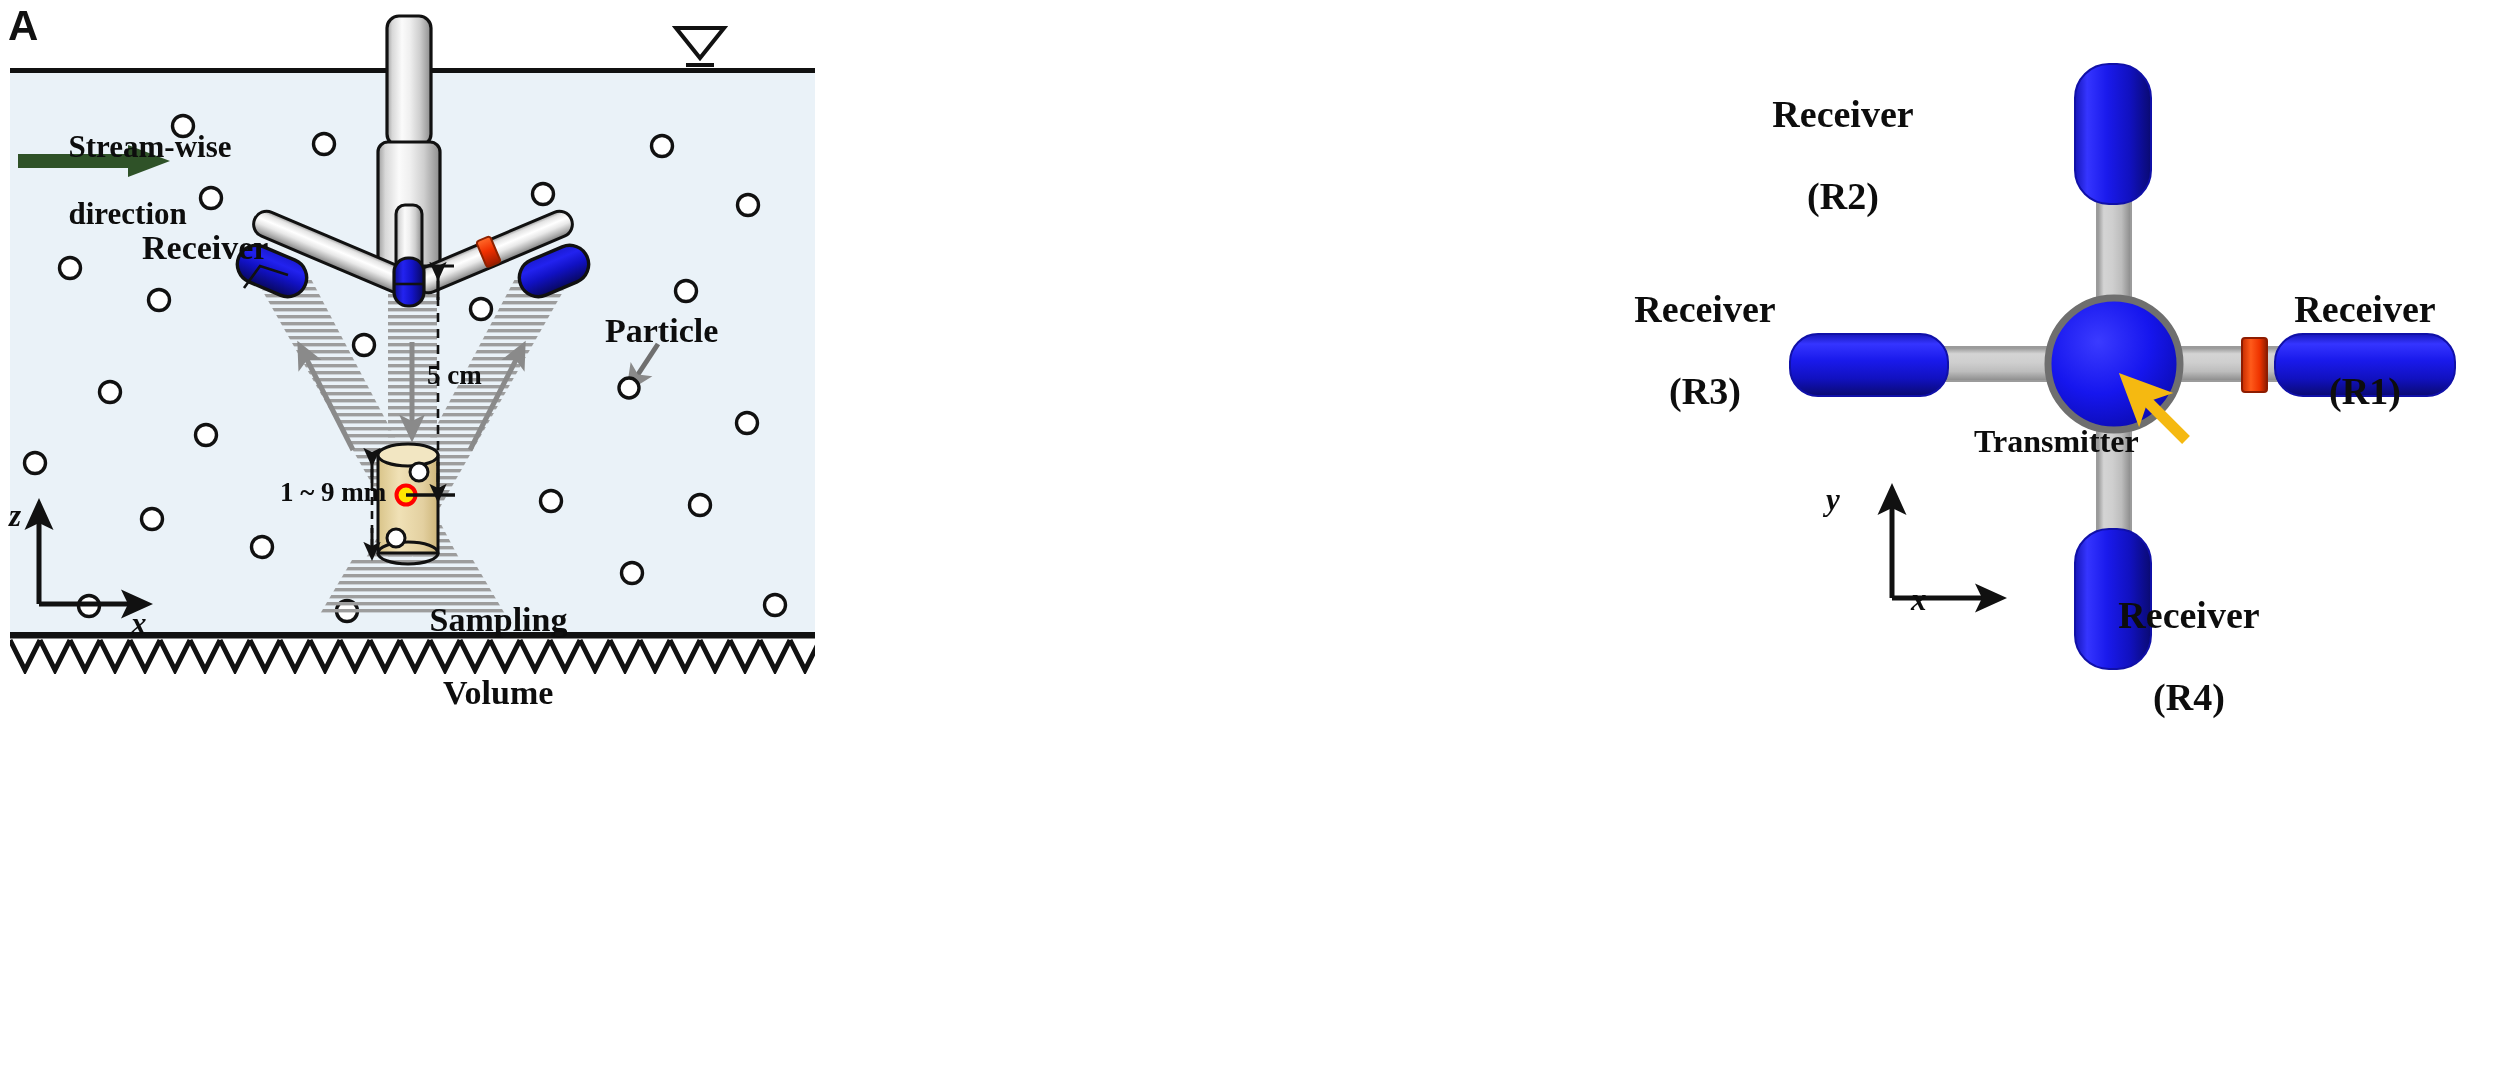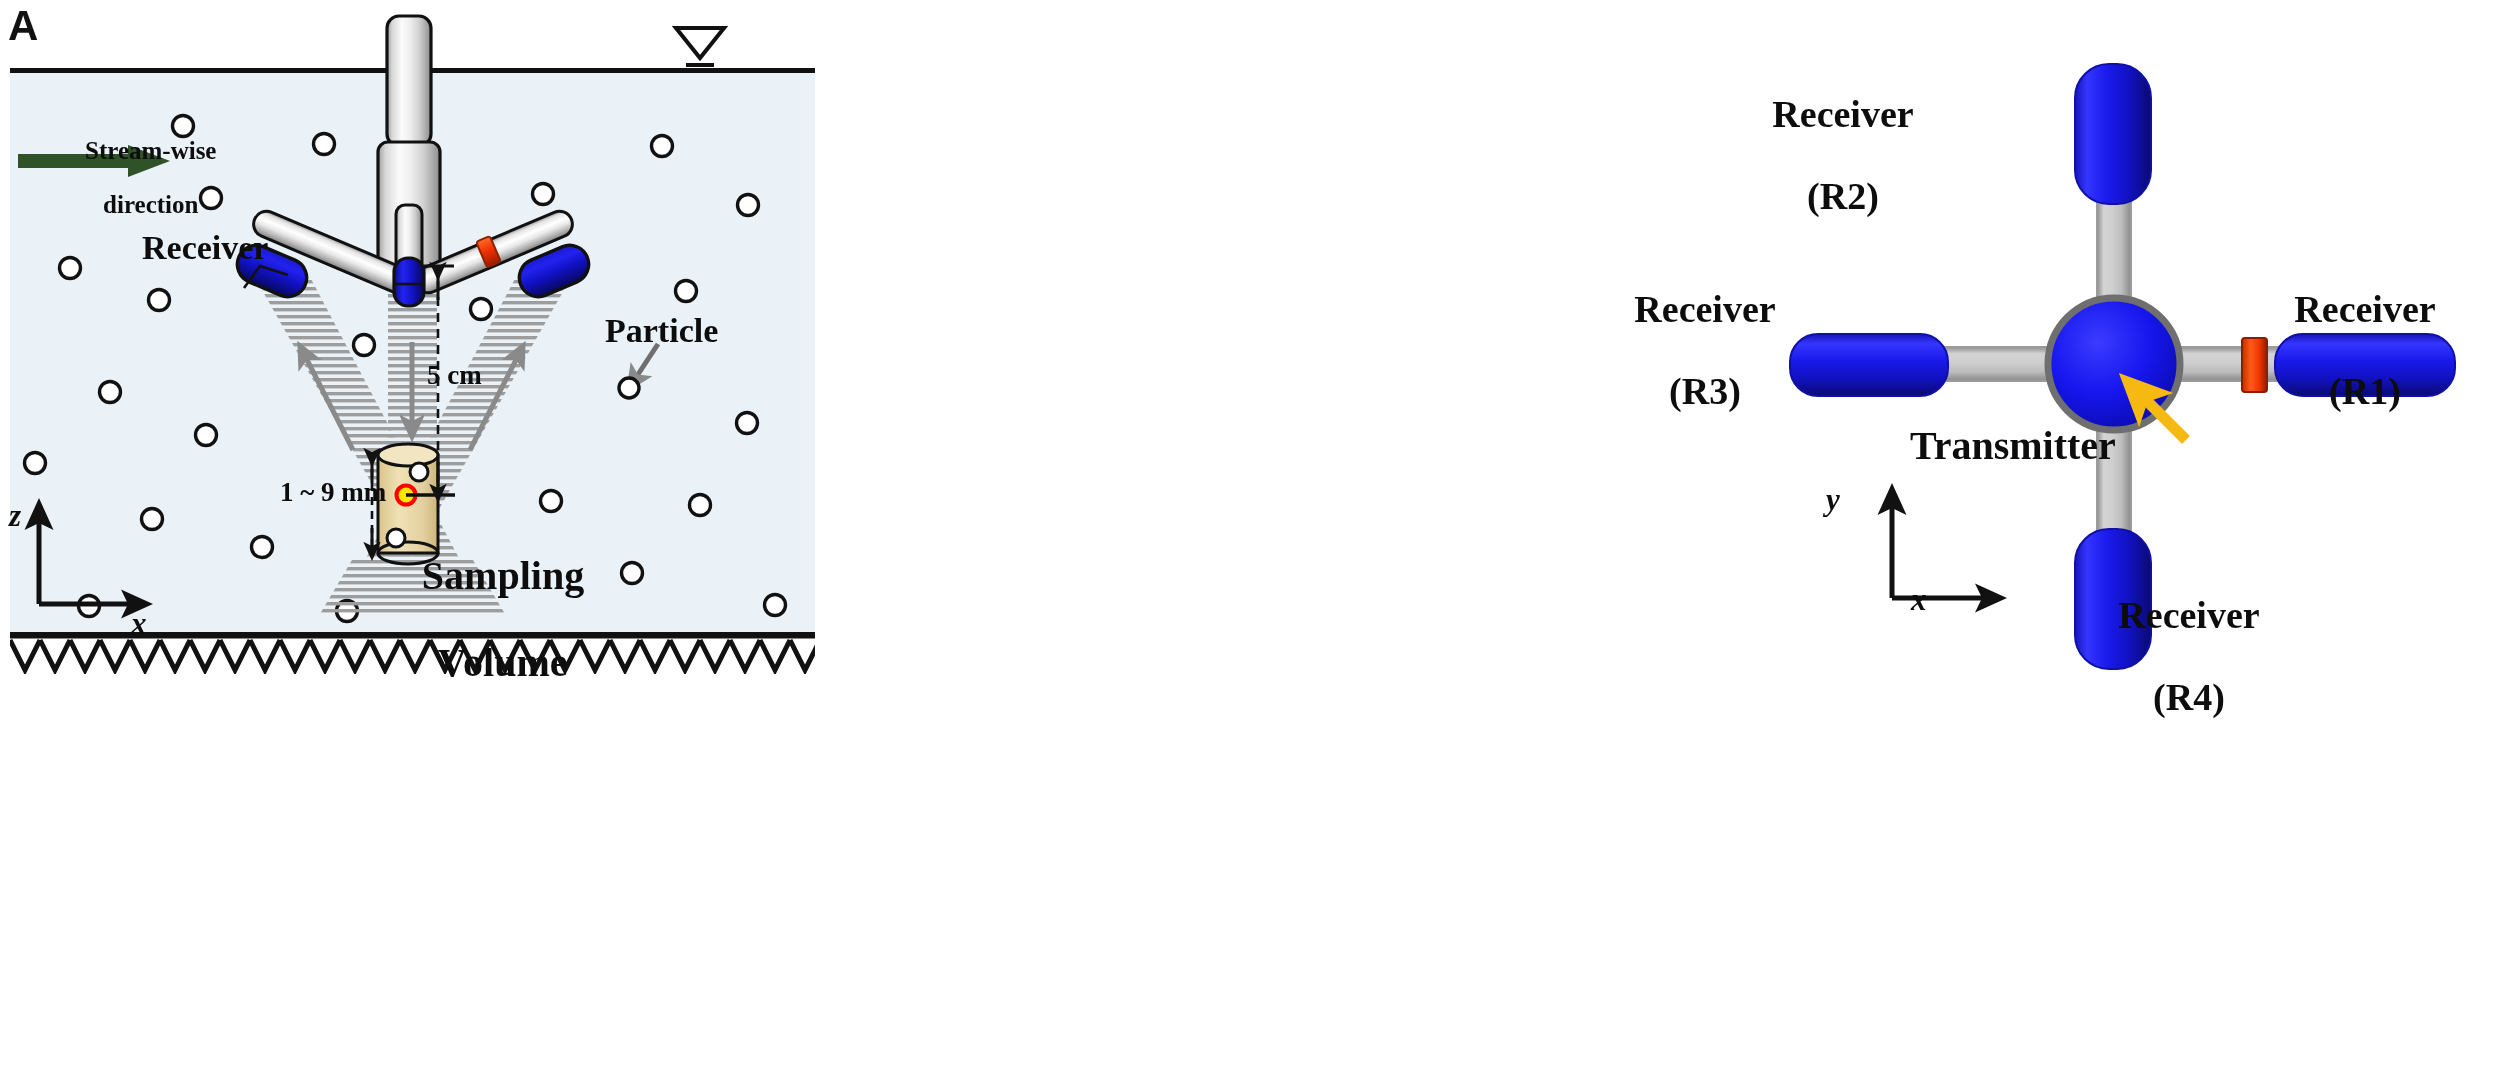--- a/index.html
+++ b/index.html
@@ -76,26 +76,26 @@
   
   .lbl {
     position: absolute;
     font-family: "Liberation Serif", "DejaVu Serif", serif;
     font-weight: bold;
     color: #0d0d0d;
     line-height: 1.08;
     white-space: pre;
   }
 
-  #lbl-streamwise { left: 22px; top: 110px; font-size: 25px; width: 220px; text-align: center; }
+  #lbl-streamwise { left: 22px; top: 97px; font-size: 31px; width: 220px; text-align: left; }
   #lbl-receiver-a { left: 142px; top: 230px; font-size: 34px; }
   #lbl-particle { left: 605px; top: 313px; font-size: 34px; text-align: right; }
   #lbl-5cm { left: 427px; top: 361px; font-size: 27px; }
   #lbl-1-9mm { left: 280px; top: 478px; font-size: 27px; }
-  #lbl-sampling-volume { left: 358px; top: 511px; font-size: 40px; width: 230px; text-align: center; }
+  #lbl-sampling-volume { left: 358px; top: 565px; font-size: 34px; width: 230px; text-align: center; }
   .axis-lbl {
     position: absolute;
     font-family: "Liberation Serif", "DejaVu Serif", serif;
     font-style: italic;
     font-weight: bold;
     font-size: 31px;
     color: #0d0d0d;
   }
   #lbl-axis-z { left: 9px; top: 498px; }
   #lbl-axis-x { left: 131px; top: 606px; }
@@ -104,21 +104,21 @@
   #streamwise-arrow { position: absolute; left: 18px; top: 145px; width: 152px; height: 32px; }
 
   
   #probe-a { position: absolute; left: 0; top: 0; width: 1350px; height: 1065px; pointer-events: none; }
 
   
   #lbl-receiver-r2 { left: 1694px; top: 53px; font-size: 38px; width: 260px; text-align: center; }
   #lbl-receiver-r3 { left: 1556px; top: 248px; font-size: 38px; width: 260px; text-align: center; }
   #lbl-receiver-r1 { left: 2216px; top: 248px; font-size: 38px; width: 260px; text-align: center; }
   #lbl-receiver-r4 { left: 2040px; top: 554px; font-size: 38px; width: 260px; text-align: center; }
-  #lbl-transmitter { left: 1910px; top: 424px; font-size: 40px; }
+  #lbl-transmitter { left: 1974px; top: 424px; font-size: 32px; }
   #lbl-axis-y { left: 1826px; top: 482px; }
   #lbl-axis-x-b { left: 1911px; top: 582px; }
 
   .svg-layer { position: absolute; left: 0; top: 0; }
 </style>
 </head>
 <body>
 
 <div id="figure">
 

